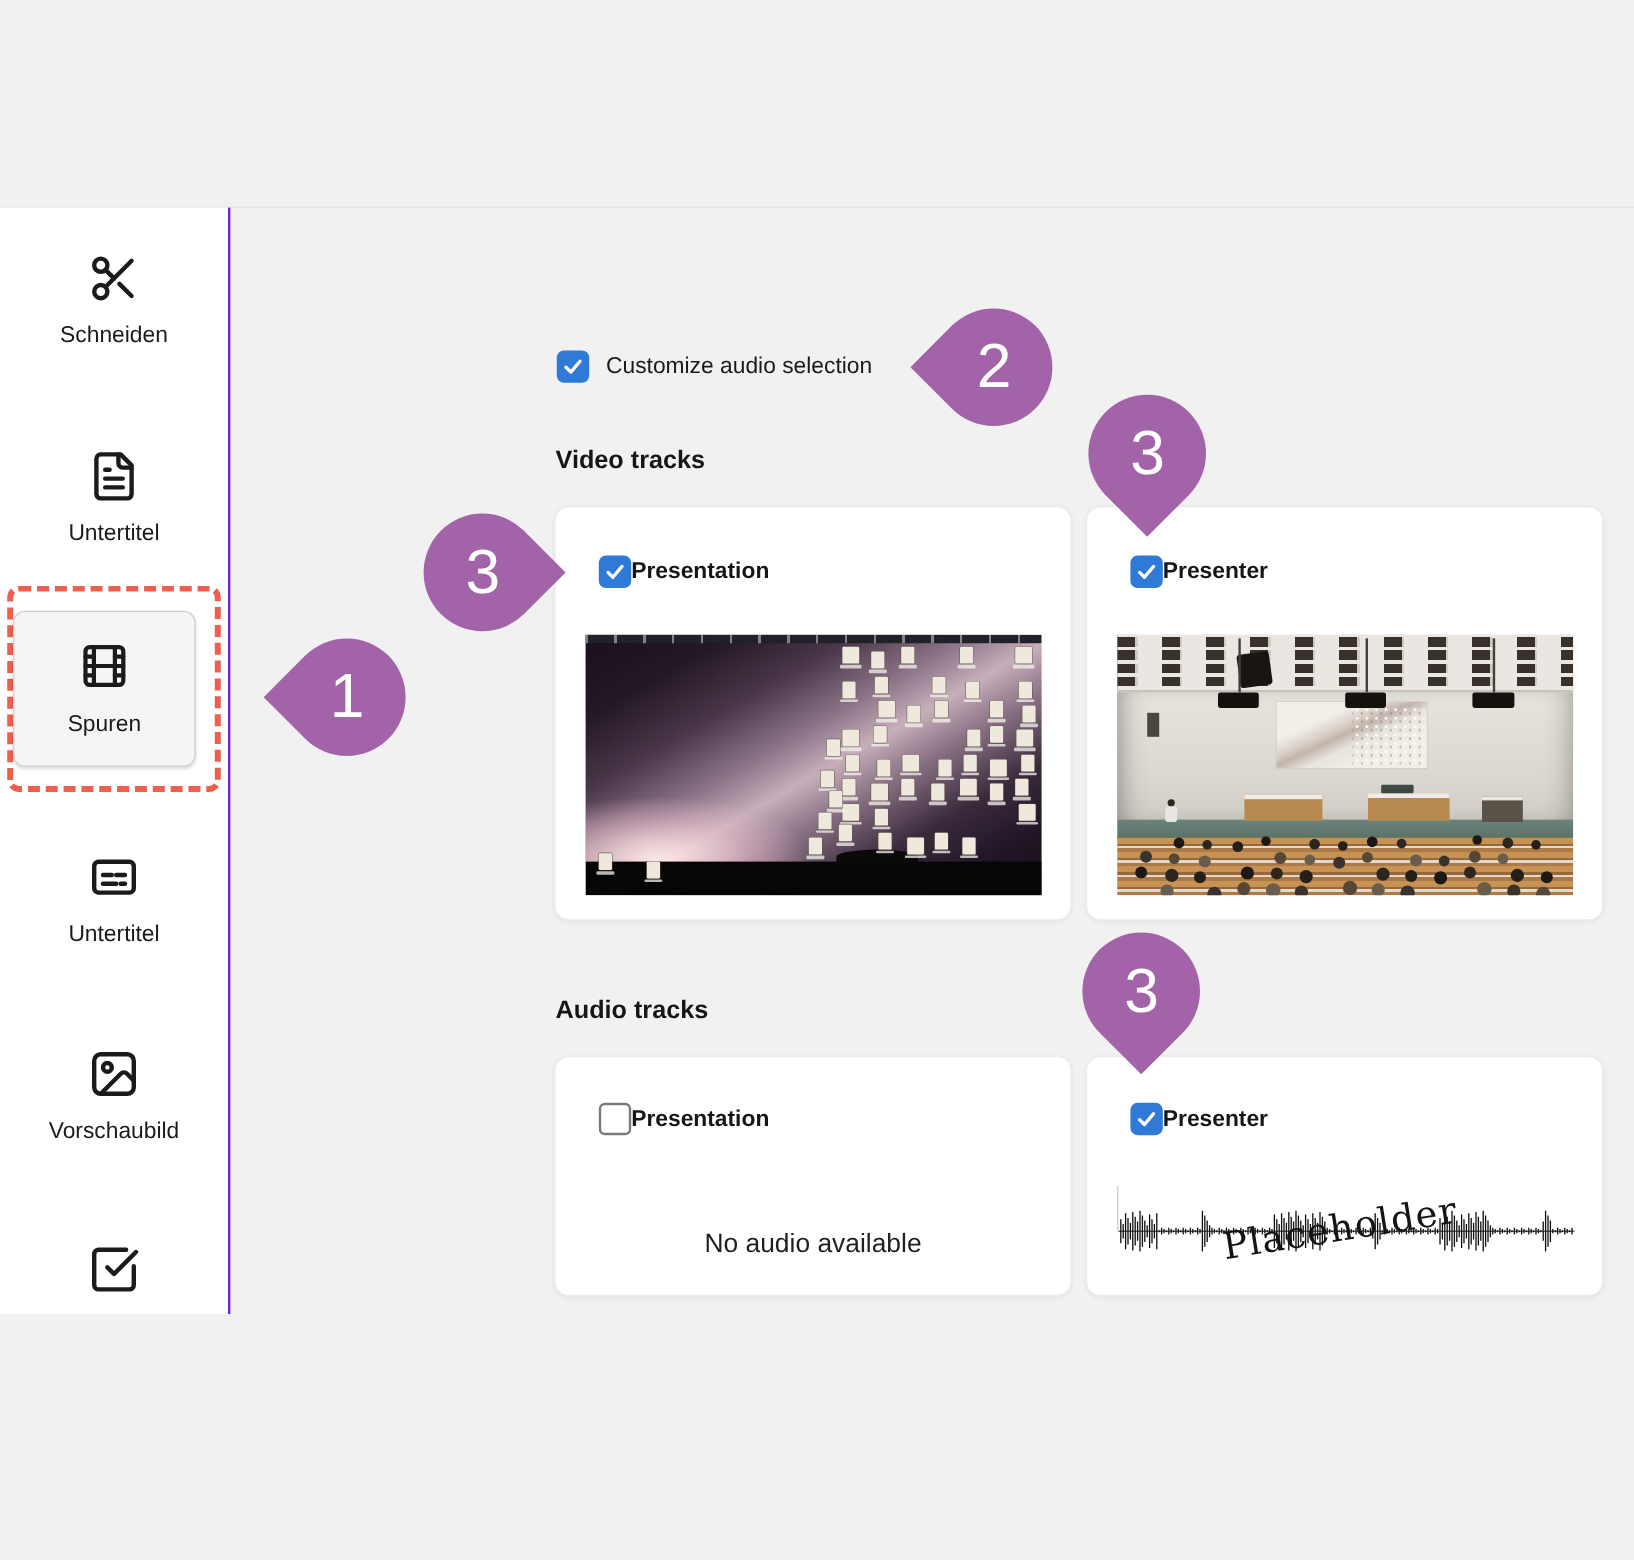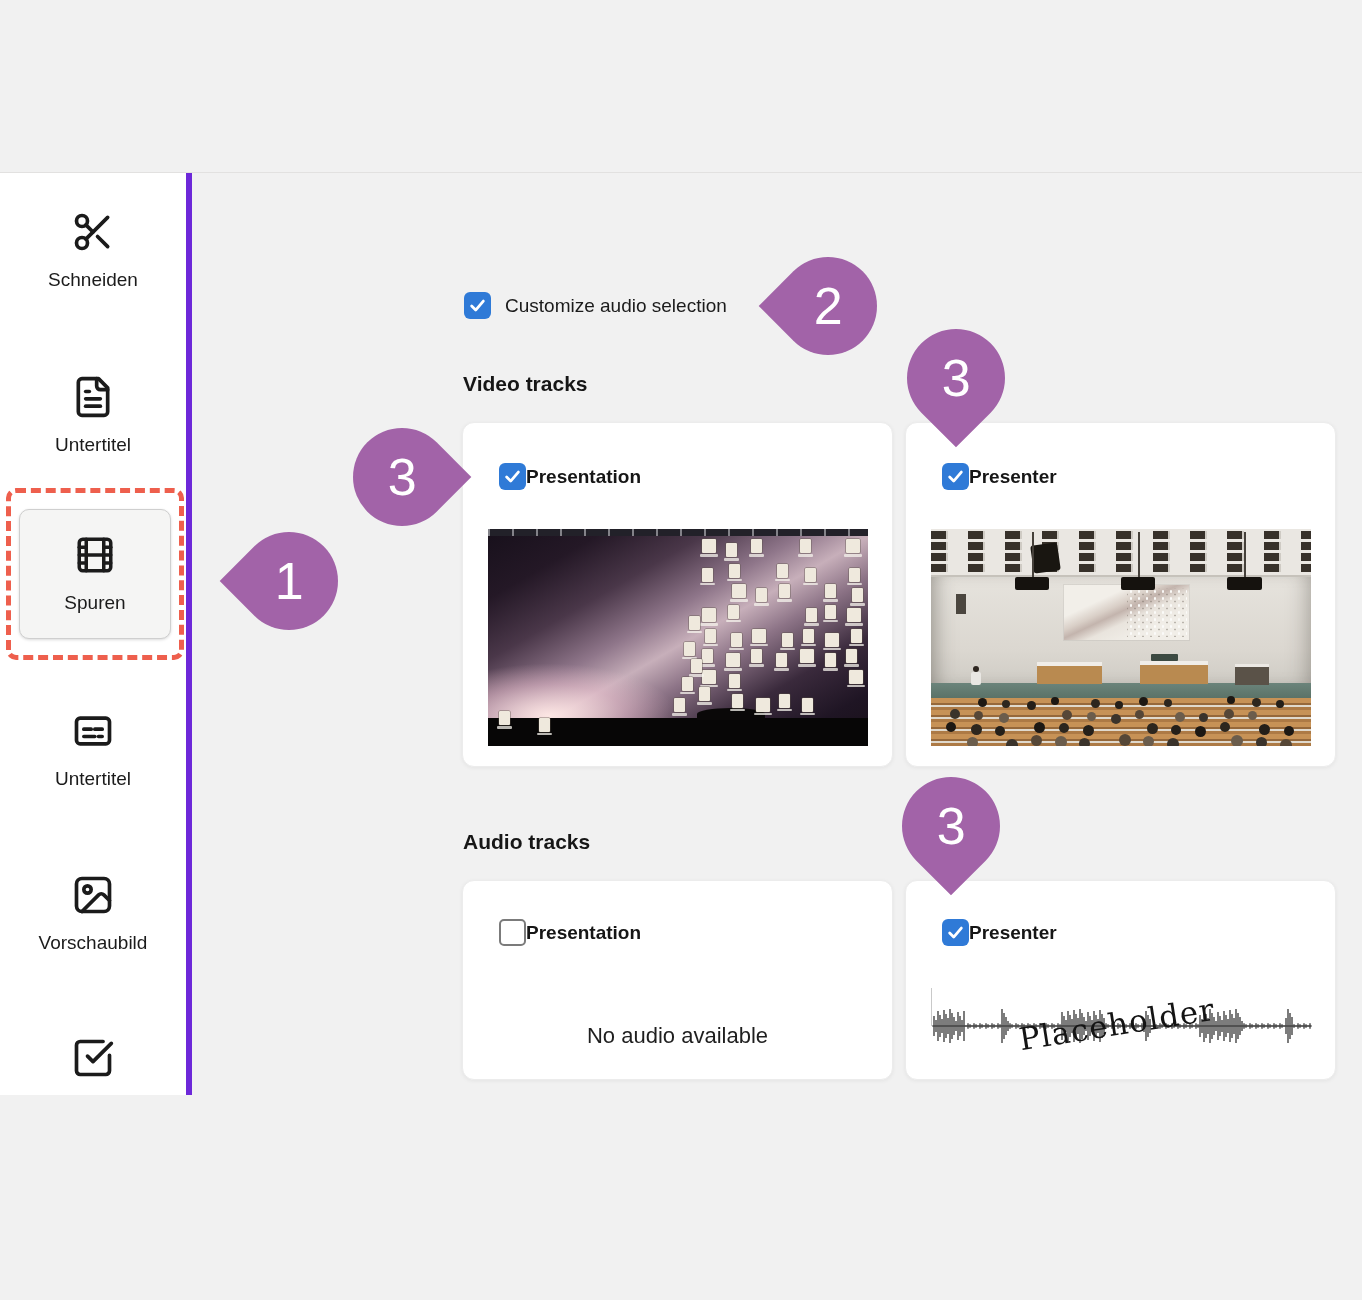--- a/index.html
+++ b/index.html
@@ -4,29 +4,29 @@
 <style>
   * { box-sizing: border-box; margin: 0; padding: 0; }
   html,body { background:#f1f1f1; }
   body { font-family:"Liberation Sans", sans-serif; color:#1b1b1b; }
   .page { position:relative; width:1362px; height:1300px; background:#f1f1f1; overflow:hidden; }
 
   .top-divider { position:absolute; left:0; top:172px; width:100%; height:1px; background:#e2e1e0; }
 
   
   .sidebar { position:absolute; left:0; top:173px; width:192px; height:922px;
-             background:#ffffff; border-right:6px solid #6d28d9; }
+             background:#ffffff; border-right:2px solid #6d28d9; }
   .side-item { position:absolute; left:0; width:100%; display:flex; flex-direction:column;
                align-items:center; gap:15px; cursor:pointer; }
   .side-item svg { display:block; }
   .side-label { font-size:19px; color:#1b1b1b; }
 
   .active-outline { position:absolute; left:6px; top:315px; width:178px; height:172px;
                     border:5px dashed #ee5f4d; border-radius:10px;
-                    display:flex; align-items:center; justify-content:center; }
+                    display:flex; align-items:center; justify-content:flex-start; }
   .active-btn { width:152px; height:130px; background:#f5f5f4; border:1px solid #cfcfcf;
                 border-radius:10px; box-shadow:0 1px 3px rgba(0,0,0,.15);
                 display:flex; flex-direction:column; align-items:center; justify-content:center;
                 gap:12px; cursor:pointer; }
 
   
   .page-title { position:absolute; left:462px; top:187px; width:874px; text-align:center;
                 font-size:27px; font-weight:bold; letter-spacing:.2px; color:#141414; }
 
   .customize-row { position:absolute; left:464px; top:292px; display:flex; align-items:center;

